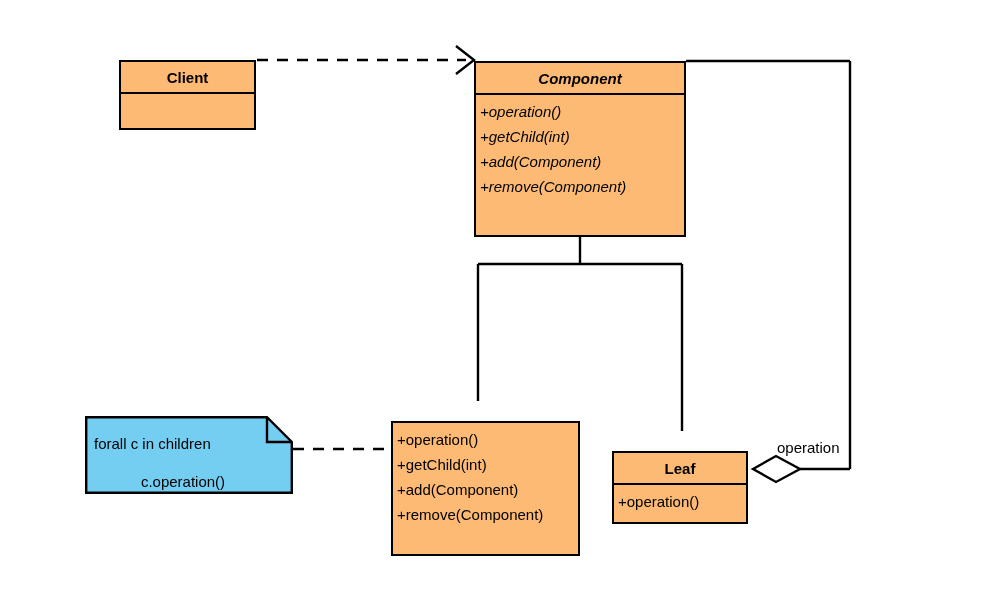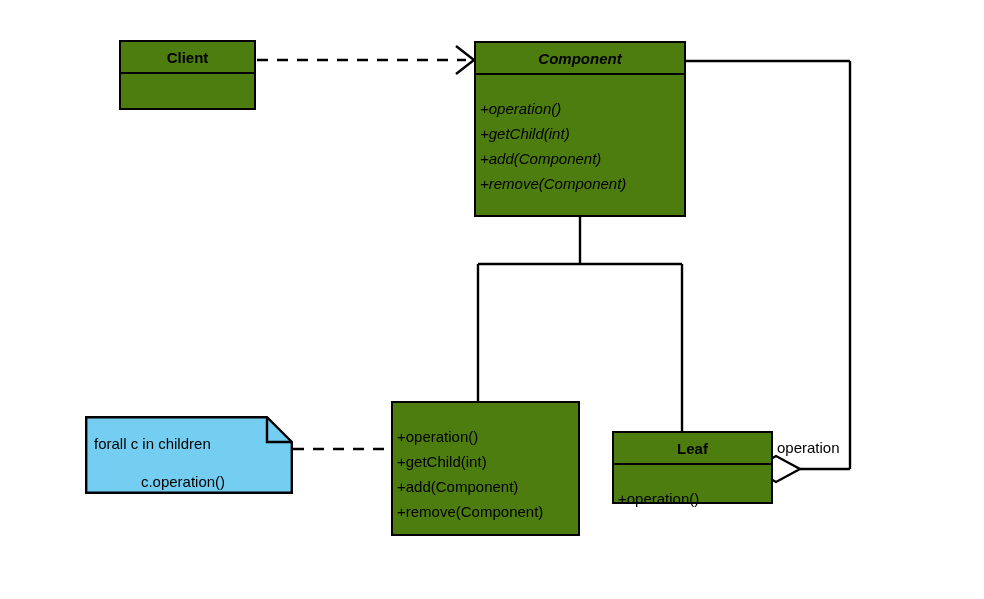--- a/index.html
+++ b/index.html
@@ -25,41 +25,42 @@
     top: 0;
     width: 984px;
     height: 599px;
     pointer-events: none;
   }
 
   
   .uml-class {
     position: absolute;
     box-sizing: border-box;
-    background: #4d7c0f;
+    background: #fdba74;
     border: 2px solid #000000;
     z-index: 3;
+    margin-top: 20px;
   }
   .uml-title {
     box-sizing: border-box;
     text-align: center;
     font-weight: bold;
     font-size: 15px;
     color: #000000;
     line-height: 1;
     padding: 8px 4px 7px 4px;
     border-bottom: 2px solid #000000;
     white-space: nowrap;
   }
   .uml-title.abstract {
     font-style: italic;
   }
   .uml-body {
     box-sizing: border-box;
-    padding: 21px 3px 4px 4px;
+    padding: 4px 3px 4px 4px;
   }
   .uml-member {
     font-size: 15px;
     color: #000000;
     line-height: 25px;
     white-space: nowrap;
     text-align: left;
   }
   .uml-member.abstract {
     font-style: italic;
@@ -173,21 +174,21 @@
 
   <div class="uml-class" style="left:391px; top:401px; width:189px; height:135px;">
     <div class="uml-body">
       <div class="uml-member">+operation()</div>
       <div class="uml-member">+getChild(int)</div>
       <div class="uml-member">+add(Component)</div>
       <div class="uml-member">+remove(Component)</div>
     </div>
   </div>
 
-  <div class="uml-class" style="left:612px; top:431px; width:161px; height:73px;">
+  <div class="uml-class" style="left:612px; top:431px; width:136px; height:73px;">
     <div class="uml-title">Leaf</div>
     <div class="uml-body">
       <div class="uml-member">+operation()</div>
     </div>
   </div>
 
   <div class="uml-note" style="left:85px; top:416px; width:208px; height:78px;padding-left:8px;">
     <svg class="note-shape" viewBox="0 0 208 78" width="208" height="78" preserveAspectRatio="none" xmlns="http://www.w3.org/2000/svg">
       <path d="M1.2,1.2 H182 L206.8,26 V76.8 H1.2 Z" fill="#74cef2" stroke="#000000" stroke-width="2.4" stroke-linejoin="miter"></path>
       <path d="M182,1.2 V26 H206.8" fill="none" stroke="#000000" stroke-width="2.4" stroke-linejoin="miter"></path>

